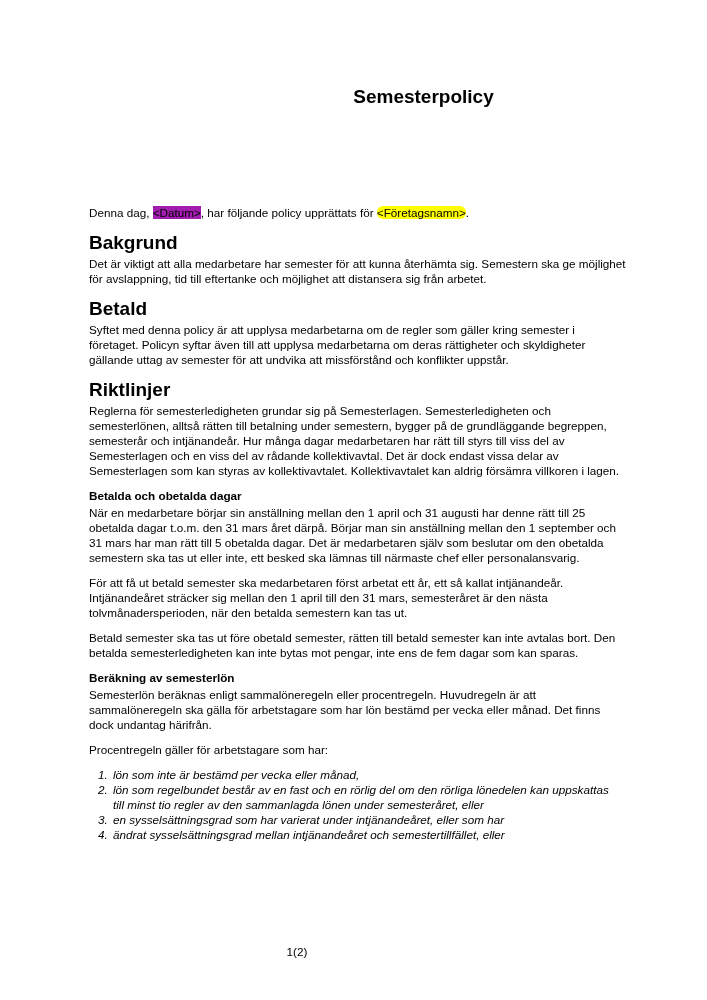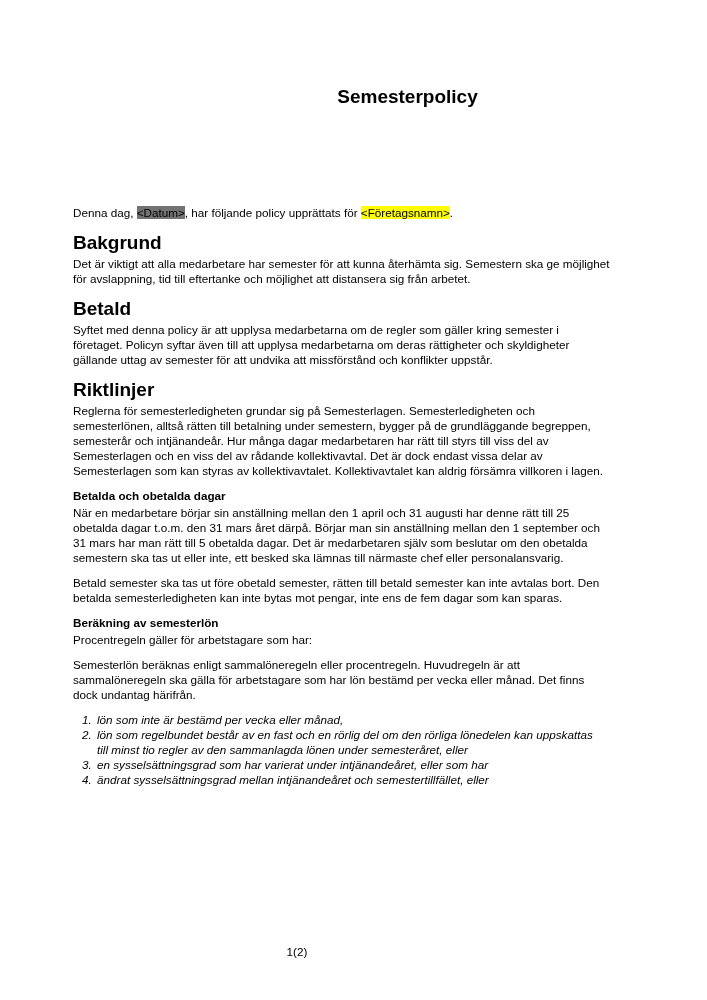--- a/index.html
+++ b/index.html
@@ -11,21 +11,21 @@
     position: relative;
     width: 707px;
     height: 1000px;
     background: #ffffff;
     font-family: "Liberation Sans", sans-serif;
     color: #000000;
     overflow: hidden;
   }
   .content {
     position: absolute;
-    left: 73px;
+    left: 89px;
     top: 0;
     width: 537px;
     padding-top: 86px;
     font-size: 11.7px;
     line-height: 15px;
   }
   h1.doc-title {
     position: relative;
     left: 66px;
     margin: 0;
@@ -75,38 +75,39 @@
   }
 </style>
 </head>
 <body>
 
 <div class="page">
   <div class="content">
 
     <h1 class="doc-title">Semesterpolicy</h1>
 
-    <p class="intro"><span>Denna dag, </span><span class="hl" style="background: #737373;">&lt;Datum&gt;</span><span>, har följande policy upprättats för </span><span class="hl" style="background: rgb(255, 255, 0);">&lt;Företagsnamn&gt;</span><span>.</span></p>
+    <p class="intro"><span>Denna dag, </span><span class="hl" style="background: #a21caf;">&lt;Datum&gt;</span><span>, har följande policy upprättats för </span><span class="hl" style="background: rgb(255, 255, 0); border-radius: 6px;">&lt;Företagsnamn&gt;</span><span>.</span></p>
 
     <h2 class="section-heading">Bakgrund</h2>
     <p class="body-para">Det är viktigt att alla medarbetare har semester för att kunna återhämta sig. Semestern ska ge möjlighet för avslappning, tid till eftertanke och möjlighet att distansera sig från arbetet.</p>
 
     <h2 class="section-heading">Betald</h2>
     <p class="body-para">Syftet med denna policy är att upplysa medarbetarna om de regler som gäller kring semester i företaget. Policyn syftar även till att upplysa medarbetarna om deras rättigheter och skyldigheter gällande uttag av semester för att undvika att missförstånd och konflikter uppstår.</p>
 
     <h2 class="section-heading">Riktlinjer</h2>
     <p class="body-para">Reglerna för semesterledigheten grundar sig på Semesterlagen. Semesterledigheten och semesterlönen, alltså rätten till betalning under semestern, bygger på de grundläggande begreppen, semesterår och intjänandeår. Hur många dagar medarbetaren har rätt till styrs till viss del av Semesterlagen och en viss del av rådande kollektivavtal. Det är dock endast vissa delar av Semesterlagen som kan styras av kollektivavtalet. Kollektivavtalet kan aldrig försämra villkoren i lagen.</p>
 
     <h3 class="sub-heading">Betalda och obetalda dagar</h3>
     <p class="body-para">När en medarbetare börjar sin anställning mellan den 1 april och 31 augusti har denne rätt till 25 obetalda dagar t.o.m. den 31 mars året därpå. Börjar man sin anställning mellan den 1 september och 31 mars har man rätt till 5 obetalda dagar. Det är medarbetaren själv som beslutar om den obetalda semestern ska tas ut eller inte, ett besked ska lämnas till närmaste chef eller personalansvarig.</p>
+    <p class="body-para">För att få ut betald semester ska medarbetaren först arbetat ett år, ett så kallat intjänandeår. Intjänandeåret sträcker sig mellan den 1 april till den 31 mars, semesteråret är den nästa tolvmånadersperioden, när den betalda semestern kan tas ut.</p>
     <p class="body-para">Betald semester ska tas ut före obetald semester, rätten till betald semester kan inte avtalas bort. Den betalda semesterledigheten kan inte bytas mot pengar, inte ens de fem dagar som kan sparas.</p>
 
     <h3 class="sub-heading">Beräkning av semesterlön</h3>
+    <p class="body-para">Semesterlön beräknas enligt sammalöneregeln eller procentregeln. Huvudregeln är att sammalöneregeln ska gälla för arbetstagare som har lön bestämd per vecka eller månad. Det finns dock undantag härifrån.</p>
     <p class="body-para">Procentregeln gäller för arbetstagare som har:</p>
-    <p class="body-para">Semesterlön beräknas enligt sammalöneregeln eller procentregeln. Huvudregeln är att sammalöneregeln ska gälla för arbetstagare som har lön bestämd per vecka eller månad. Det finns dock undantag härifrån.</p>
 
     <ol class="num-list">
       <li>lön som inte är bestämd per vecka eller månad,</li>
       <li>lön som regelbundet består av en fast och en rörlig del om den rörliga lönedelen kan uppskattas till minst tio regler av den sammanlagda lönen under semesteråret, eller</li>
       <li>en sysselsättningsgrad som har varierat under intjänandeåret, eller som har</li>
       <li>ändrat sysselsättningsgrad mellan intjänandeåret och semestertillfället, eller</li>
     </ol>
 
   </div>
 

